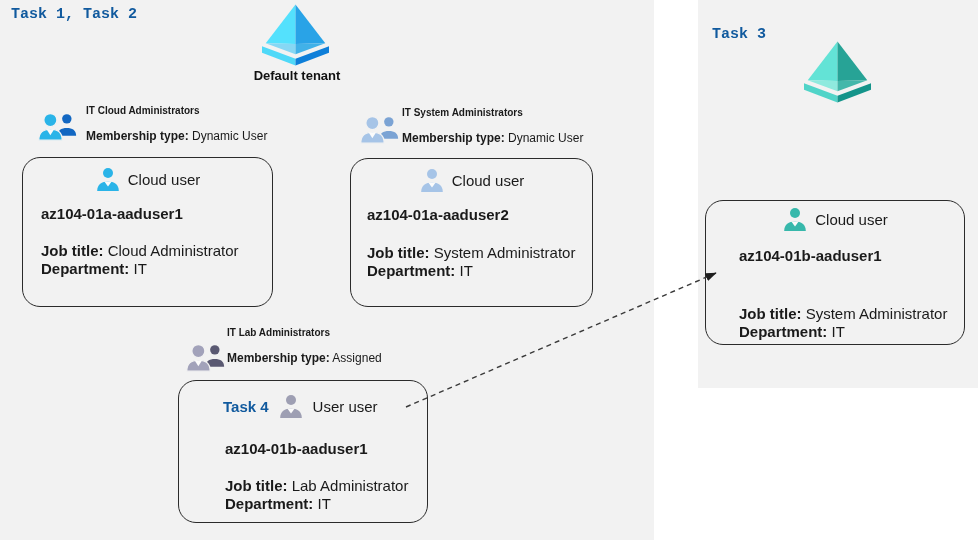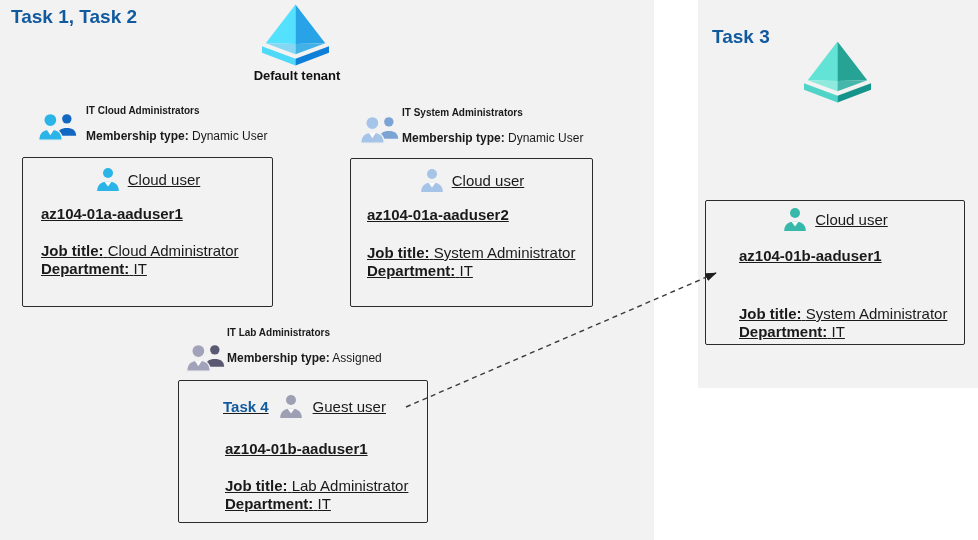--- a/index.html
+++ b/index.html
@@ -3,33 +3,33 @@
 <meta charset="utf-8">
 <style>
   * { margin:0; padding:0; box-sizing:border-box; }
   html,body { background:#ffffff; }
   body { font-family:"Liberation Sans", sans-serif; color:#1a1a1a; }
   .canvas { position:relative; width:978px; height:540px; background:#ffffff; overflow:hidden; }
 
   .bg-main   { position:absolute; left:0;   top:0; width:654px; height:540px; background:#f2f2f2; }
   .bg-right  { position:absolute; left:698px;top:0; width:280px; height:388px; background:#f2f2f2; }
 
-  .task-label { position:absolute; font-size:19px; font-weight:700; color:#115a9e; }
+  .task-label { position:absolute; font-size:15px; font-weight:700; color:#115a9e;font-family:Liberation Mono, monospace; }
 
   .tenant-icon { position:absolute; }
   .tenant-title { position:absolute; text-align:center; font-weight:700; font-size:13px; color:#111; }
   .tenant-title.two-line { line-height:30px; }
 
   .group { position:absolute; }
   .group-icon { position:absolute; width:40px; height:33px; }
   .group-title { position:absolute; font-size:10px; font-weight:700; white-space:nowrap; }
   .group-membership { position:absolute; font-size:12px; white-space:nowrap; }
   .lbl { font-weight:700; }
 
-  .card { position:absolute; border:1.5px solid #2b2b2b; border-radius:2px; font-size:15px; background:transparent;text-decoration:underline; }
+  .card { position:absolute; border:1.5px solid #2b2b2b; border-radius:18px; font-size:15px; background:transparent; }
   .card-header { display:flex; align-items:center; justify-content:center; gap:7px; margin-top:8px; height:26px; }
   .card-header.left { justify-content:flex-start; padding-left:16px; gap:9px; }
   .person-icon { width:26px; height:26px; flex:0 0 auto; }
   .card-header-label { font-size:15px; color:#1a1a1a; white-space:nowrap; }
   .card-task { font-size:15px; font-weight:700; color:#115a9e; white-space:nowrap; }
   .card-username { font-weight:700; white-space:nowrap; }
   .card-attrs { line-height:17.5px; }
   .attr-line { white-space:nowrap; }
 
   .card1 .card-username { margin:13px 0 0 18px; }
@@ -158,21 +158,21 @@
       </div>
     </div>
   </div>
 
   <div class="card card3" style="left:178px; top:380px; width:250px; height:143px;padding-left:28px;">
     <div class="card-header left">
       <span class="card-task">Task 4</span>
       <svg class="person-icon" style="--front:#9e9fb3;">
           <use href="#icon-person"></use>
         </svg>
-      <span class="card-header-label">Guest user</span>
+      <span class="card-header-label">User user</span>
     </div>
     <div class="card-username">az104-01b-aaduser1</div>
     <div class="card-attrs">
       <div class="attr-line">
         <span class="lbl">Job title:</span>
         <span>Lab Administrator</span>
       </div>
       <div class="attr-line">
         <span class="lbl">Department:</span>
         <span>IT</span>

